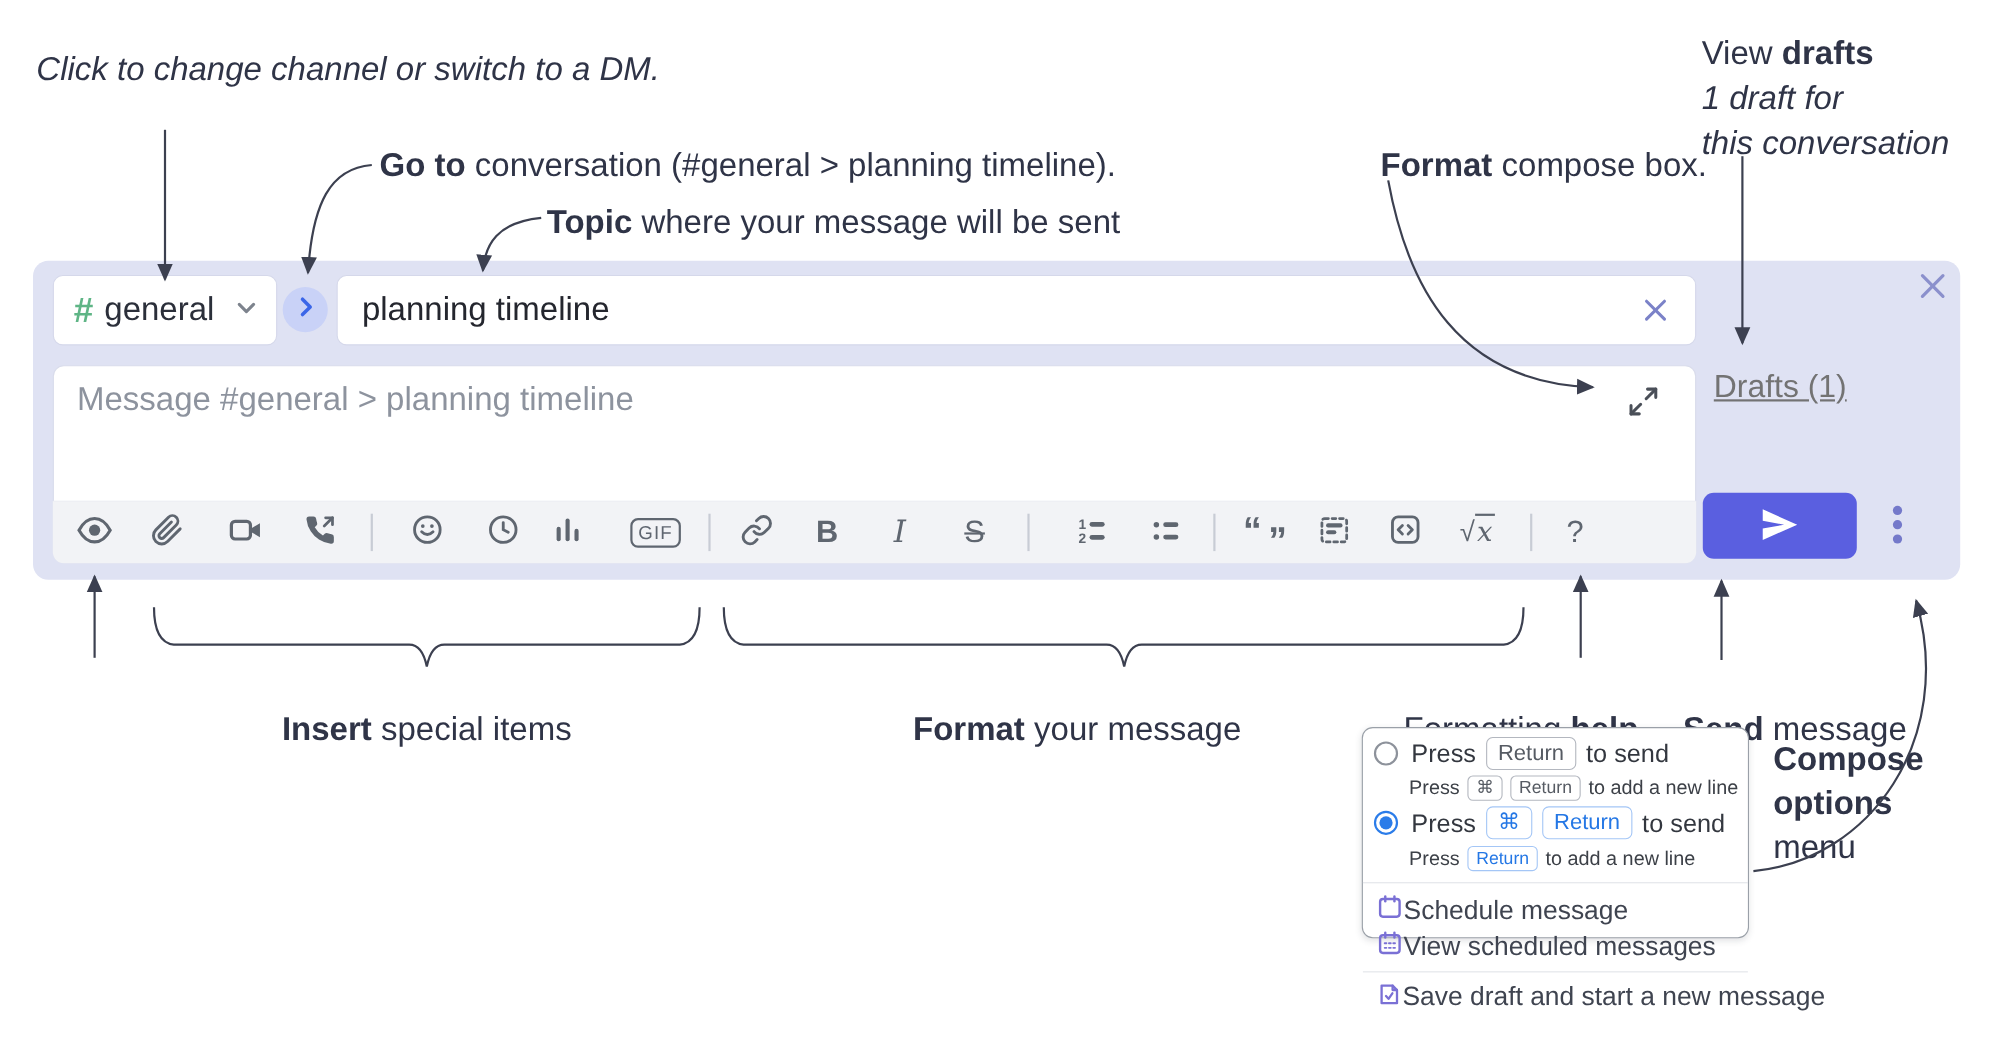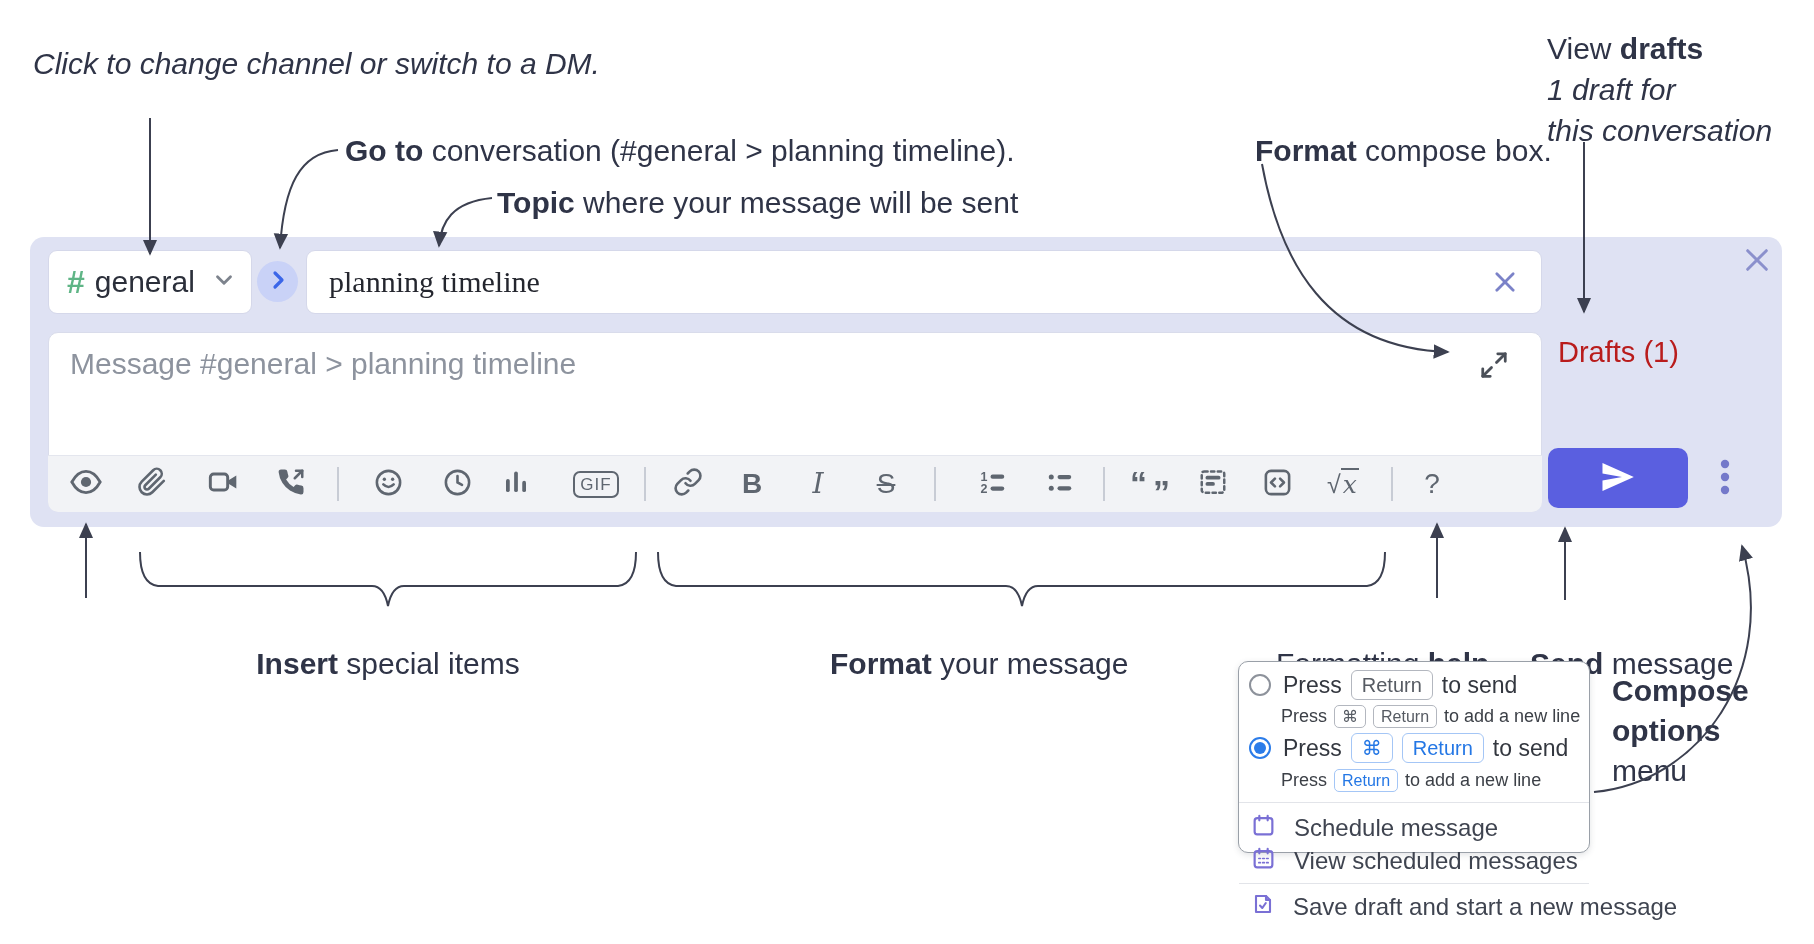--- a/index.html
+++ b/index.html
@@ -12,50 +12,50 @@
   .b{font-weight:bold;}
   .i{font-style:italic;}
   
   .panel{position:absolute;left:30px;top:237px;width:1752px;height:290px;background:#dfe2f3;border-radius:14px;}
   .whitebox{background:#fff;border:1.5px solid #d5d8ea;border-radius:9px;box-sizing:border-box;}
   .chanbox{position:absolute;left:48px;top:250px;width:204px;height:64px;display:flex;align-items:center;padding:0 14px 0 18px;gap:10px;cursor:pointer;}
   .hash{color:#5fb586;font-weight:bold;font-size:32px;}
   .channame{font-size:30px;color:#2b2f3a;flex:1;}
   .gotocircle{position:absolute;left:257px;top:261px;width:41px;height:41px;border-radius:50%;background:#c9d2f7;display:flex;align-items:center;justify-content:center;cursor:pointer;}
   .topicbox{position:absolute;left:306px;top:250px;width:1236px;height:64px;}
-  .topicbox input{position:absolute;left:0;top:0;width:100%;height:100%;border:none;outline:none;background:transparent;font-family:Liberation Serif, serif;font-size:30px;color:#24262e;padding:0 70px 0 22px;box-sizing:border-box;}
+  .topicbox input{position:absolute;left:0;top:0;width:100%;height:100%;border:none;outline:none;background:transparent;font-family:Liberation Sans, sans-serif;font-size:30px;color:#24262e;padding:0 70px 0 22px;box-sizing:border-box;}
   .iconbtn{display:flex;align-items:center;justify-content:center;cursor:pointer;background:none;border:none;padding:0;}
   .msgbox{position:absolute;left:48px;top:332px;width:1494px;height:180px;background:#fff;border:1.5px solid #d9dceb;border-radius:10px;box-sizing:border-box;}
   .placeholder{position:absolute;left:70px;top:347px;font-size:30px;color:#8d939e;}
   .toolbar{position:absolute;left:48px;top:455px;width:1494px;height:57px;background:#f2f3f6;border-top:1px solid #e4e6ee;border-radius:0 0 10px 10px;box-sizing:border-box;}
   .tbi{position:absolute;top:462px;width:44px;height:44px;display:flex;align-items:center;justify-content:center;color:#5f6670;cursor:pointer;}
   .tdiv{position:absolute;top:467px;width:2px;height:34px;background:#c8ccd5;}
   .tbtext{font-size:28px;color:#5f6670;line-height:1;}
   .gifbadge{border:2.5px solid #5f6670;border-radius:7px;padding:3px 5px;font-size:17px;letter-spacing:1px;color:#5f6670;line-height:1;}
   .quotewrap{position:relative;width:44px;height:44px;}
   .quotewrap .q1{position:absolute;left:2px;top:2px;font-size:34px;font-weight:bold;color:#5f6670;}
   .quotewrap .q2{position:absolute;right:2px;bottom:-6px;font-size:34px;font-weight:bold;color:#5f6670;}
   .formula{font-size:25px;color:#5f6670;}
   .formula .var{font-family:"DejaVu Serif",serif;font-style:italic;border-top:2px solid #5f6670;padding:0 2px;}
   .sendbtn{position:absolute;left:1548px;top:448px;width:140px;height:60px;background:#5a5fe0;border:none;border-radius:10px;display:flex;align-items:center;justify-content:center;cursor:pointer;}
   .dotsbtn{position:absolute;left:1706px;top:452px;width:38px;height:54px;}
-  .draftslink{position:absolute;left:1558px;top:336px;font-size:29px;color:#b91c1c;cursor:pointer;}
+  .draftslink{position:absolute;left:1558px;top:336px;font-size:29px;color:#737373;cursor:pointer;text-decoration:underline;}
   
   .popup{position:absolute;left:1238px;top:661px;width:352px;height:192px;background:#fff;border:1.5px solid #9aa0a8;border-radius:10px;box-shadow:0 2px 6px rgba(60,64,80,.15);z-index:10;box-sizing:border-box;}
   .prow{position:absolute;left:10px;display:flex;align-items:center;white-space:nowrap;}
   .pmain{font-size:23px;color:#33373f;}
   .psub{font-size:18px;color:#3c4047;}
   .radio{width:18px;height:18px;border:2px solid #8d929b;border-radius:50%;margin-right:12px;flex:none;box-sizing:content-box;position:relative;}
   .radio.sel{border-color:#2b7ce9;}
   .radio.sel::after{content:"";position:absolute;inset:3px;background:#2b7ce9;border-radius:50%;}
   .kbd{display:inline-block;border:1.5px solid #b3b7bf;border-radius:6px;padding:2px 10px;font-size:20px;line-height:24px;color:#565b63;background:#fff;margin:0 9px;}
   .kbd.sm{font-size:16px;line-height:19px;padding:1px 7px;margin:0 7px;border-radius:5px;}
   .kbd.blue{color:#2477e5;border-color:#a4c6f6;}
   .pdiv{position:absolute;left:0;width:100%;height:1px;background:#e2e4e9;}
-  .mitem{position:absolute;left:12px;display:flex;align-items:center;gap:18px;font-size:24px;color:#3f4450;cursor:pointer;white-space:nowrap;}
+  .mitem{position:absolute;left:12px;display:flex;align-items:center;gap:0;font-size:24px;color:#3f4450;cursor:pointer;white-space:nowrap;}
   
   .overlay{position:absolute;left:0;top:0;z-index:5;pointer-events:none;}
 </style>
 </head>
 <body>
 
 <div class="stage">
 
   <div class="ann" style="left:33px;top:43px;">
     <div class="i">Click to change channel or switch to a DM.</div>

